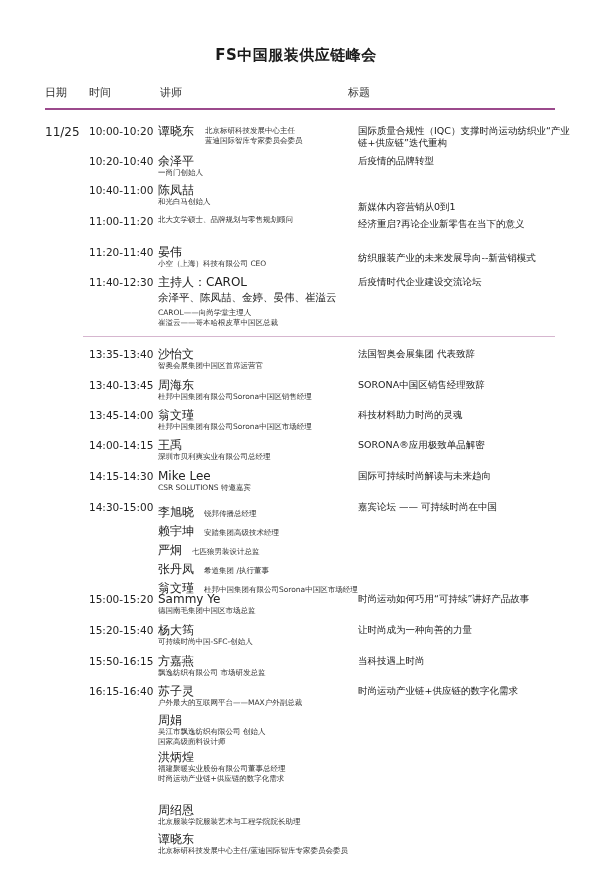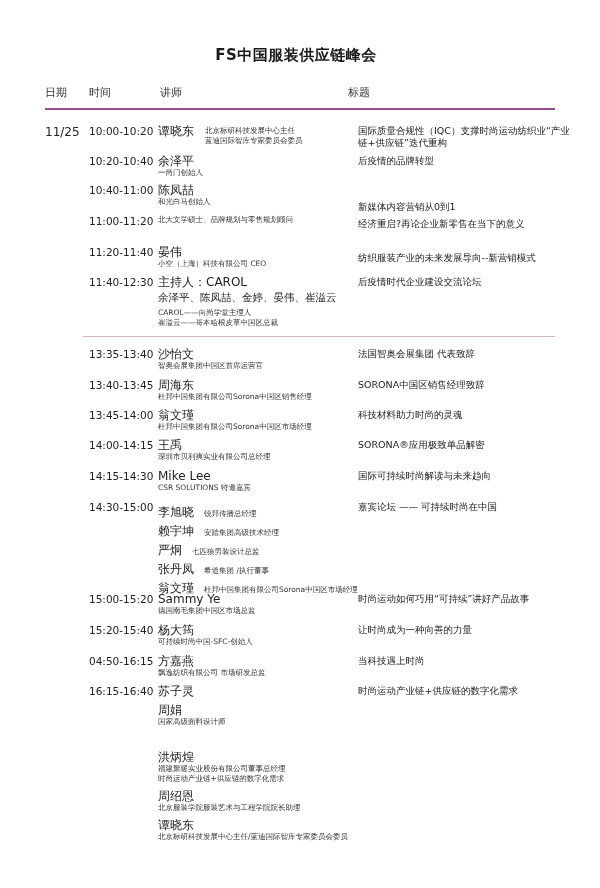--- a/index.html
+++ b/index.html
@@ -183,40 +183,42 @@
 <div class="row" style="top:624px">
   <div class="time">15:20-15:40</div>
   <div class="spk">
     <div class="name">杨大筠</div>
     <div class="aff">可持续时尚中国-SFC-创始人</div>
   </div>
   <div class="topic">让时尚成为一种向善的力量</div>
 </div>
 
 <div class="row" style="top:655px">
-  <div class="time">04:50-16:15</div>
+  <div class="time">15:50-16:15</div>
   <div class="spk">
     <div class="name">方嘉燕</div>
     <div class="aff">飘逸纺织有限公司 市场研发总监</div>
   </div>
   <div class="topic">当科技遇上时尚</div>
 </div>
 
 <div class="row" style="top:685px">
   <div class="time">16:15-16:40</div>
   <div class="spk" style="width:280px">
     <div class="name">苏子灵</div>
+    <div class="aff">户外最大的互联网平台——MAX户外副总裁</div>
 
     <div class="name" style="margin-top:6px">周娟</div>
+    <div class="aff">吴江市飘逸纺织有限公司  创始人</div>
     <div class="aff">国家高级面料设计师</div>
 
-    <div class="name" style="margin-top:24px">洪炳煌</div>
+    <div class="name" style="margin-top:4px">洪炳煌</div>
     <div class="aff">福建聚暖实业股份有限公司董事总经理</div>
     <div class="aff">时尚运动产业链+供应链的数字化需求</div>
 
-    <div class="name" style="margin-top:6px">周绍恩</div>
+    <div class="name" style="margin-top:20px">周绍恩</div>
     <div class="aff">北京服装学院服装艺术与工程学院院长助理</div>
 
     <div class="name" style="margin-top:6px">谭晓东</div>
     <div class="aff">北京标研科技发展中心主任/蓝迪国际智库专家委员会委员</div>
   </div>
   <div class="topic">时尚运动产业链+供应链的数字化需求</div>
 </div>
 
 </body></html>

